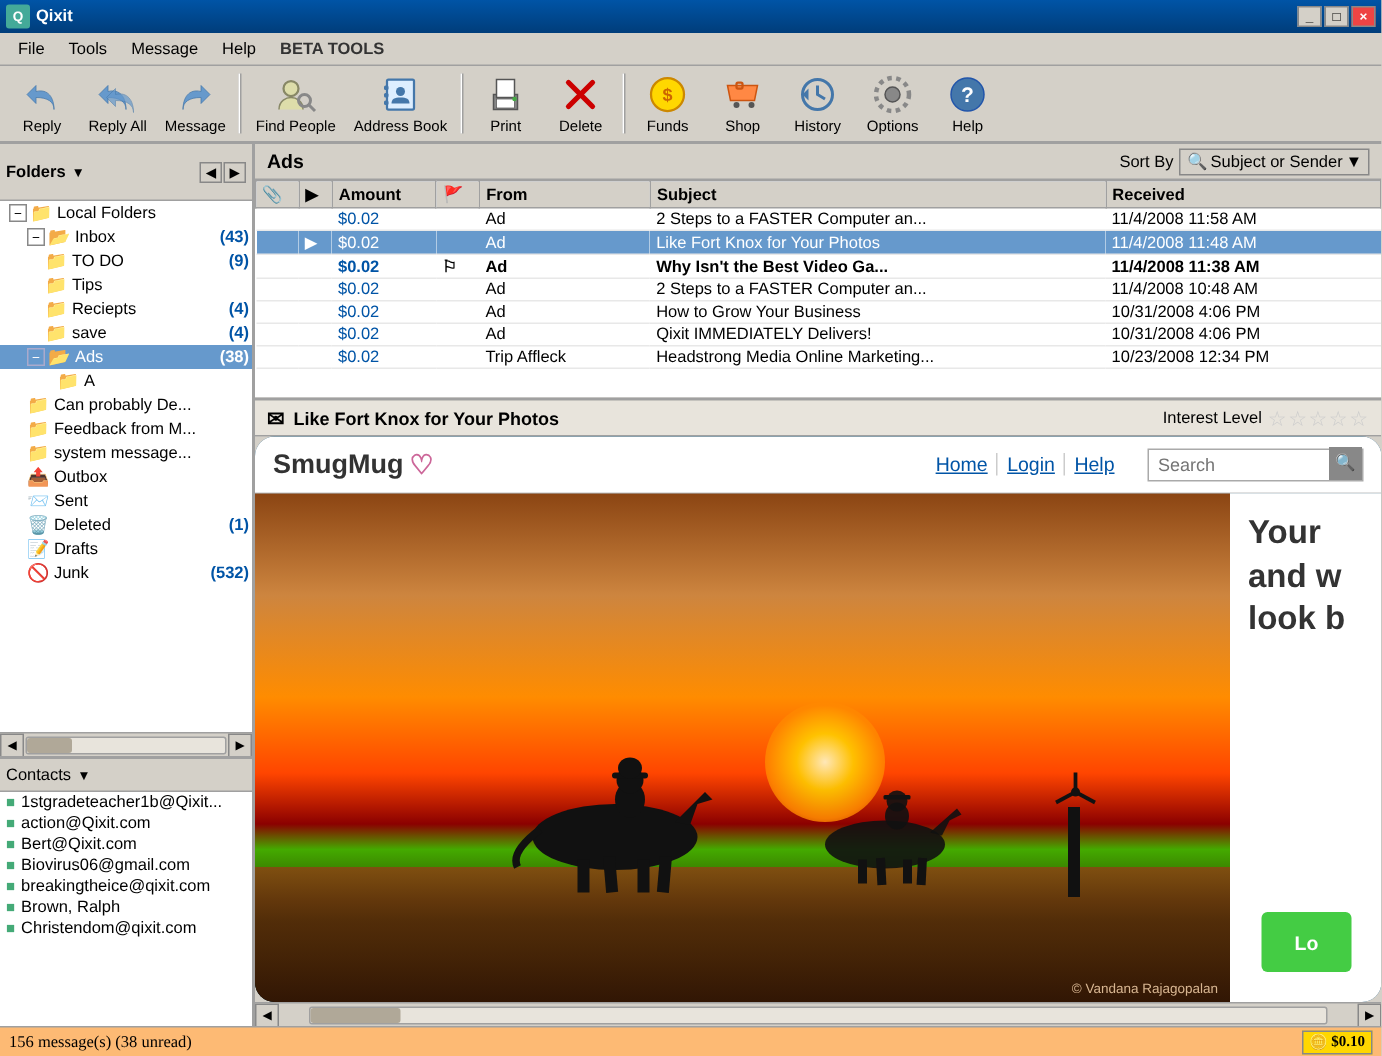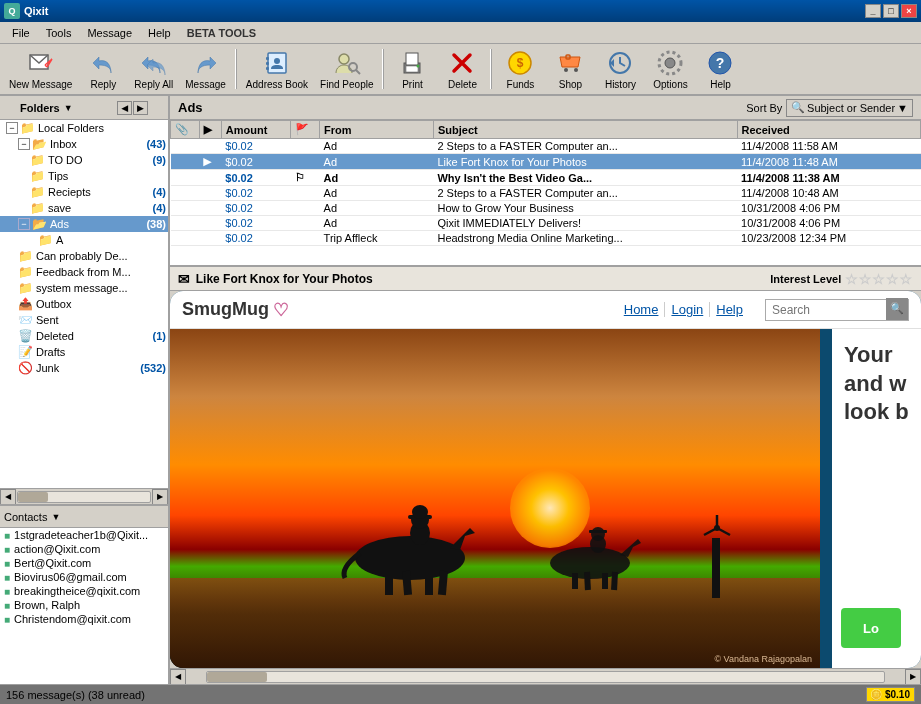--- a/index.html
+++ b/index.html
@@ -25,21 +25,21 @@
     .toolbar-sep { width: 2px; height: 40px; background: #a0a0a0; margin: 0 2px; border-left: 1px solid white; }
 
     
     .main-container { display: flex; flex-direction: column; height: calc(704px - 22px - 22px - 52px - 20px); }
     .content-area { display: flex; flex: 1; overflow: hidden; }
 
     
     .left-panel { width: 170px; display: flex; flex-direction: column; border-right: 2px solid #a0a0a0; background: #d4d0c8; }
 
     
-    .folders-header { height: 24px; background: #d4d0c8; display: flex; align-items: center; justify-content: space-between; padding: 0 20px; border-bottom: 1px solid #a0a0a0; }
+    .folders-header { height: 38px; background: #d4d0c8; display: flex; align-items: center; justify-content: space-between; padding: 0 4px; border-bottom: 1px solid #a0a0a0; }
     .folders-title { font-weight: bold; font-size: 11px; display: flex; align-items: center; gap: 4px; }
     .folders-title-arrow { font-size: 9px; }
     .folders-nav { display: flex; gap: 1px; }
     .folders-nav-btn { font-size: 9px; cursor: pointer; padding: 1px 3px; border: 1px solid #888; background: #d4d0c8; }
 
     .folder-tree { flex: 1; overflow-y: auto; overflow-x: hidden; background: white; font-size: 11px; }
     .folder-item { display: flex; align-items: center; padding: 1px 2px; cursor: pointer; white-space: nowrap; }
     .folder-item.highlighted { background: #cce8ff; }
     .folder-toggle { width: 12px; height: 12px; border: 1px solid #888; background: white; display: inline-flex; align-items: center; justify-content: center; font-size: 9px; margin-right: 2px; flex-shrink: 0; cursor: pointer; }
     .folder-icon { margin-right: 3px; font-size: 12px; flex-shrink: 0; }
@@ -70,21 +70,21 @@
     .email-table td { border-bottom: 1px solid #e8e8e8; padding: 1px 4px; white-space: nowrap; overflow: hidden; text-overflow: ellipsis; max-width: 200px; }
     .email-row.unread td { font-weight: bold; }
     .email-row.unread .subject-col { font-weight: bold; }
     .amount-col { color: #0054a6; }
 
     
     .preview-pane { flex: 1; border-top: 2px solid #a0a0a0; overflow: hidden; display: flex; flex-direction: column; }
     .preview-header { height: 24px; background: #e8e4dc; display: flex; align-items: center; justify-content: space-between; padding: 0 8px; border-bottom: 1px solid #a0a0a0; }
     .preview-title { font-size: 12px; font-weight: bold; display: flex; align-items: center; gap: 6px; }
     .preview-title-envelope { font-size: 14px; }
-    .interest-level { display: flex; align-items: center; gap: 4px; font-size: 11px; font-weight: bold; }
+    .interest-level { display: flex; align-items: center; gap: 4px; font-size: 11px; }
     .stars { color: #ccc; font-size: 14px; letter-spacing: 1px; }
 
     
     .smugmug-container { flex: 1; background: #0c4a6e; overflow: hidden; position: relative; border-radius: 13px; }
     .smugmug-header { height: 38px; background: white; display: flex; align-items: center; padding: 0 12px; gap: 16px; border-bottom: 1px solid #e0e0e0; }
     .smugmug-logo { font-size: 18px; font-weight: bold; color: #333; display: flex; align-items: center; gap: 4px; }
     .smugmug-nav { display: flex; align-items: center; gap: 0; margin-left: auto; }
     .smugmug-nav a { color: #0054a6; font-size: 13px; text-decoration: underline; padding: 0 6px; border-right: 1px solid #ccc; cursor: pointer; }
     .smugmug-nav a:last-child { border-right: none; }
     .smugmug-search-box { display: flex; align-items: flex-end; border: 1px solid #aaa; height: 22px; }
@@ -100,21 +100,21 @@
     .smugmug-bullet { margin-bottom: 8px; font-size: 14px; color: #333; }
     .smugmug-cta { position: absolute; bottom: 20px; right: 20px; width: 60px; height: 40px; background: #4c4; border-radius: 4px; display: flex; align-items: center; justify-content: center; color: white; font-size: 13px; font-weight: bold; cursor: pointer; }
 
     
     .h-scroll { height: 16px; background: #d4d0c8; border-top: 1px solid #a0a0a0; display: flex; align-items: center; }
     .h-scroll-inner { flex: 1; height: 12px; background: #e8e4dc; margin: 2px 20px; border: 1px solid #a0a0a0; border-radius: 2px; position: relative; }
     .h-scroll-thumb { width: 60px; height: 100%; background: #b0a898; border-radius: 2px; position: absolute; left: 0; }
     .scroll-arrow { width: 16px; height: 16px; background: #d4d0c8; border: 1px solid #888; display: flex; align-items: center; justify-content: center; font-size: 8px; cursor: pointer; }
 
     
-    .status-bar { height: 20px; background: #737373; display: flex; align-items: center; justify-content: space-between; padding: 0 6px; border-top: 1px solid #a0a0a0; font-size: 11px; }
+    .status-bar { height: 20px; background: #fdba74; display: flex; align-items: center; justify-content: space-between; padding: 0 6px; border-top: 1px solid #a0a0a0; font-size: 11px; font-family: Liberation Serif, serif; }
     .status-right { display: flex; align-items: center; gap: 4px; }
     .funds-badge { background: #ffd700; border: 1px solid #888; padding: 1px 4px; font-size: 10px; font-weight: bold; display: flex; align-items: center; gap: 2px; }
 
     
     .left-scroll { height: 16px; background: #d4d0c8; display: flex; align-items: center; border-top: 1px solid #a0a0a0; }
   </style>
 </head>
 <body>
 
 <div class="title-bar">
@@ -134,30 +134,20 @@
   <span class="menu-item">Tools</span>
   <span class="menu-item">Message</span>
   <span class="menu-item">Help</span>
   <span class="menu-beta">BETA TOOLS</span>
 </div>
 
 <div class="toolbar">
   <div class="toolbar-btn">
     <div class="toolbar-icon">
       <svg width="28" height="28" viewBox="0 0 28 28">
-          <rect x="3" y="6" width="18" height="14" fill="#fff" stroke="#666" stroke-width="1.5"></rect>
-          <path d="M3 6 L12 14 L21 6" fill="none" stroke="#666" stroke-width="1.5"></path>
-          <path d="M18 16 L25 10 M20 18 L25 10 M18 16 L20 18" fill="none" stroke="#f44" stroke-width="1.5"></path>
-        </svg>
-    </div>
-    <span class="toolbar-label">New Message</span>
-  </div>
-  <div class="toolbar-btn">
-    <div class="toolbar-icon">
-      <svg width="28" height="28" viewBox="0 0 28 28">
           <path d="M10 8 L4 14 L10 20 L10 16 C18 16 22 19 22 24 C22 16 18 10 10 12 Z" fill="#6699cc" stroke="#4477aa" stroke-width="0.5"></path>
         </svg>
     </div>
     <span class="toolbar-label">Reply</span>
   </div>
   <div class="toolbar-btn">
     <div class="toolbar-icon">
       <svg width="28" height="28" viewBox="0 0 28 28">
           <path d="M8 8 L2 14 L8 20 L8 16 C16 16 20 19 20 24 C20 16 16 10 8 12 Z" fill="#6699cc" stroke="#4477aa" stroke-width="0.5"></path>
           <path d="M13 10 L7 16 L13 22 L13 18 C21 18 25 21 25 26 C25 18 21 12 13 14 Z" fill="#6699cc" stroke="#4477aa" stroke-width="0.5" opacity="0.7"></path>
@@ -167,43 +157,43 @@
   </div>
   <div class="toolbar-btn">
     <div class="toolbar-icon">
       <svg width="28" height="28" viewBox="0 0 28 28">
           <path d="M18 8 L24 14 L18 20 L18 16 C10 16 6 19 6 24 C6 16 10 10 18 12 Z" fill="#6699cc" stroke="#4477aa" stroke-width="0.5"></path>
         </svg>
     </div>
     <span class="toolbar-label">Message</span>
   </div>
   <div class="toolbar-sep"></div>
+  <div class="toolbar-btn">
+    <div class="toolbar-icon">
+      <svg width="28" height="28" viewBox="0 0 28 28">
+          <circle cx="11" cy="10" r="5" fill="#dda" stroke="#886" stroke-width="1.5"></circle>
+          <path d="M3 24 C3 18 8 16 11 16 C14 16 19 18 19 24" fill="#dda" stroke="#886" stroke-width="1"></path>
+          <circle cx="20" cy="18" r="4" fill="none" stroke="#888" stroke-width="2"></circle>
+          <path d="M23 21 L27 25" stroke="#888" stroke-width="2"></path>
+        </svg>
+    </div>
+    <span class="toolbar-label">Find People</span>
+  </div>
   <div class="toolbar-btn">
     <div class="toolbar-icon">
       <svg width="28" height="28" viewBox="0 0 28 28">
           <rect x="5" y="4" width="18" height="20" fill="#ddeeff" stroke="#4477aa" stroke-width="1.5" rx="1"></rect>
           <rect x="3" y="8" width="3" height="3" fill="#4477aa" rx="1"></rect>
           <rect x="3" y="13" width="3" height="3" fill="#4477aa" rx="1"></rect>
           <rect x="3" y="18" width="3" height="3" fill="#4477aa" rx="1"></rect>
           <circle cx="14" cy="12" r="3" fill="#4477aa"></circle>
           <path d="M8 20 C8 17 10 16 14 16 C18 16 20 17 20 20" fill="#4477aa"></path>
         </svg>
     </div>
     <span class="toolbar-label">Address Book</span>
-  </div>
-  <div class="toolbar-btn">
-    <div class="toolbar-icon">
-      <svg width="28" height="28" viewBox="0 0 28 28">
-          <circle cx="11" cy="10" r="5" fill="#dda" stroke="#886" stroke-width="1.5"></circle>
-          <path d="M3 24 C3 18 8 16 11 16 C14 16 19 18 19 24" fill="#dda" stroke="#886" stroke-width="1"></path>
-          <circle cx="20" cy="18" r="4" fill="none" stroke="#888" stroke-width="2"></circle>
-          <path d="M23 21 L27 25" stroke="#888" stroke-width="2"></path>
-        </svg>
-    </div>
-    <span class="toolbar-label">Find People</span>
   </div>
   <div class="toolbar-sep"></div>
   <div class="toolbar-btn">
     <div class="toolbar-icon">
       <svg width="28" height="28" viewBox="0 0 28 28">
           <rect x="6" y="14" width="16" height="10" fill="#888" stroke="#555" stroke-width="1"></rect>
           <rect x="8" y="4" width="12" height="12" fill="white" stroke="#555" stroke-width="1"></rect>
           <rect x="8" y="17" width="12" height="6" fill="white" stroke="#555" stroke-width="0.5"></rect>
           <circle cx="20" cy="17" r="1.5" fill="#4a4"></circle>
         </svg>
@@ -623,21 +613,21 @@
                   <line x1="15" y1="15" x2="2" y2="22" stroke="#111" stroke-width="2.5"></line>
                   <circle cx="15" cy="15" r="3" fill="#111"></circle>
                 </svg>
               </div>
 
               <div style="position:absolute;bottom:4px;right:8px;font-size:9px;color:rgba(255,220,180,0.8);">
                 <span>© Vandana Rajagopalan</span>
               </div>
             </div>
 
-            <div class="smugmug-right-text" style="position:relative;margin-left:12px;">
+            <div class="smugmug-right-text" style="position:relative;">
               <div class="smugmug-headline">
                 <div>Your</div>
                 <div>and w</div>
                 <div>look b</div>
               </div>
               <div class="smugmug-cta">
                 <span>Lo</span>
               </div>
             </div>
           </div>

